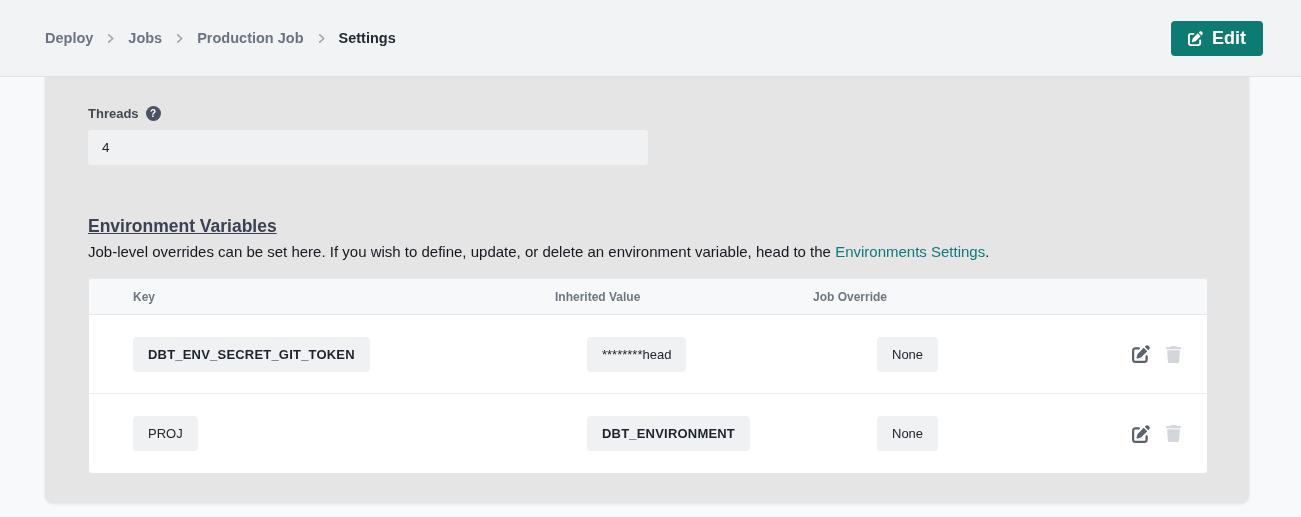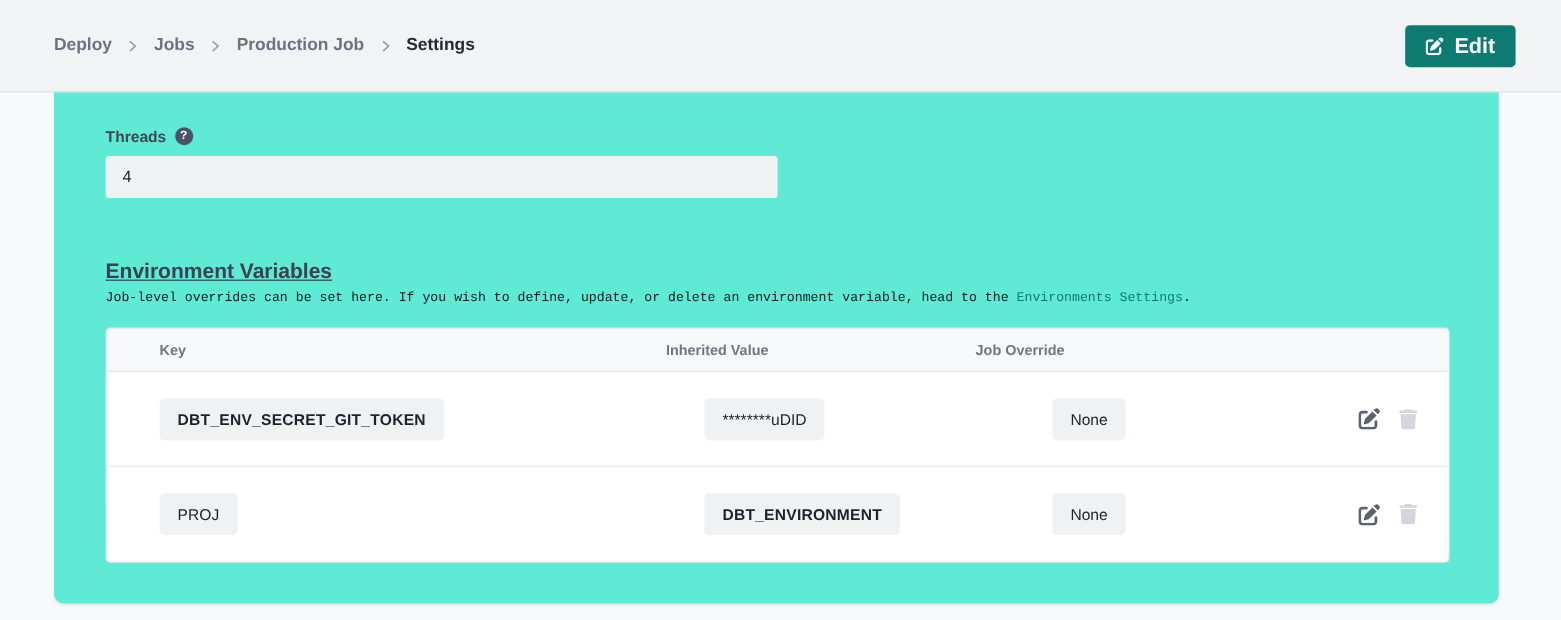--- a/index.html
+++ b/index.html
@@ -36,21 +36,21 @@
     font-family: "Liberation Sans", sans-serif;
     font-size: 18px; font-weight: 700;
     cursor: pointer;
   }
   .edit-btn svg { width: 15px; height: 15px; fill: #ffffff; }
 
   
   .card {
     position: absolute; left: 45px; top: 77px;
     width: 1204px; height: 426px;
-    background: #5eead4;
+    background: #e5e5e5;
     border-radius: 0 0 8px 8px;
     box-shadow: 0 1px 3px rgba(20,30,40,0.10);
     padding: 29px 42px 0 43px;
   }
 
   .field-label-row { display: flex; align-items: center; gap: 7px; }
   .field-label { font-size: 13px; font-weight: 700; color: #404854; }
   .help-icon {
     width: 15px; height: 15px; border-radius: 50%;
     background: #4a5263; color: #ffffff;
@@ -66,21 +66,21 @@
     font-family: "Liberation Sans", sans-serif;
     font-size: 13.5px; color: #20252d;
   }
 
   .section-title {
     margin-top: 51px;
     font-size: 17.5px; font-weight: 700; color: #3a4150; text-decoration: underline;
   }
   .section-desc {
     margin-top: 6px;
-    font-size: 11px; color: #15181e; font-family: Liberation Mono, monospace;
+    font-size: 15px; color: #15181e;
   }
   .section-desc a { color: #10787c; text-decoration: none; cursor: pointer; }
 
   
   .env-table {
     margin-top: 18px;
     width: 1120px;
     border: 1px solid #e4e6e9;
     border-radius: 4px;
     background: #ffffff;
@@ -165,21 +165,21 @@
   <div class="env-table">
     <div class="t-row t-head">
       <div class="th cell">Key</div>
       <div class="th cell">Inherited Value</div>
       <div class="th cell">Job Override</div>
       <div class="th cell"></div>
     </div>
 
     <div class="t-row t-body-row bordered">
       <div class="cell"><span class="chip key">DBT_ENV_SECRET_GIT_TOKEN</span></div>
-      <div class="cell"><span class="chip">********uDID</span></div>
+      <div class="cell"><span class="chip">********head</span></div>
       <div class="cell"><span class="chip">None</span></div>
       <div class="actions">
         <button class="icon-btn edit"><svg viewBox="0 0 512 512">
               <path d="M471.6 21.7c-21.9-21.9-57.3-21.9-79.2 0L362.3 51.7l97.9 97.9 30.1-30.1c21.9-21.9 21.9-57.3 0-79.2L471.6 21.7zm-299.2 220c-6.1 6.1-10.8 13.6-13.5 21.9l-29.6 88.8c-2.9 8.6-.6 18.1 5.8 24.6s15.9 8.7 24.6 5.8l88.8-29.6c8.2-2.7 15.7-7.4 21.9-13.5L431.7 178.4 333.7 80.4 172.4 241.7zM96 64C43 64 0 107 0 160V416c0 53 43 96 96 96H352c53 0 96-43 96-96V320c0-17.7-14.3-32-32-32s-32 14.3-32 32v96c0 17.7-14.3 32-32 32H96c-17.7 0-32-14.3-32-32V160c0-17.7 14.3-32 32-32h96c17.7 0 32-14.3 32-32s-14.3-32-32-32H96z"></path>
             </svg></button>
         <button class="icon-btn delete"><svg viewBox="0 0 448 512">
               <path d="M135.2 17.7L128 32H32C14.3 32 0 46.3 0 64S14.3 96 32 96H416c17.7 0 32-14.3 32-32s-14.3-32-32-32H320l-7.2-14.3C307.4 6.8 296.3 0 284.2 0H163.8c-12.1 0-23.2 6.8-28.6 17.7zM416 128H32L53.2 467c1.6 25.3 22.6 45 47.9 45H346.9c25.3 0 46.3-19.7 47.9-45L416 128z"></path>
             </svg></button>
       </div>
     </div>

